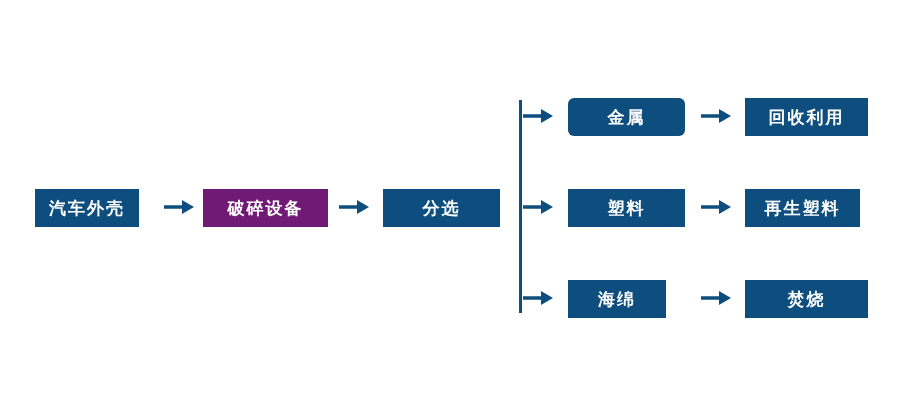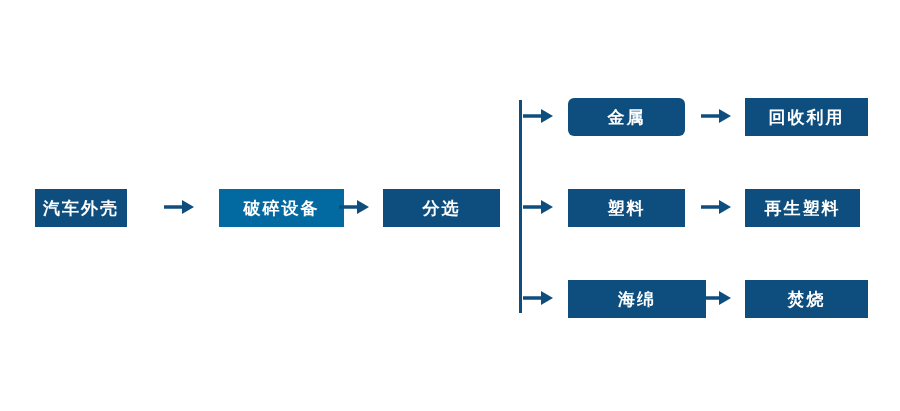--- a/index.html
+++ b/index.html
@@ -20,38 +20,38 @@
     display:flex;
     align-items:center;
     justify-content:center;
     color:#ffffff;
     font-size:17px;
     font-weight:bold;
     letter-spacing:2px;
     box-sizing:border-box;
   }
   .navy{background:#0e4e7e;}
-  .red{background:#0369a1;margin-left:16px;}
+  .red{background:#701a75;}
   .arrow{
     position:absolute;
     width:32px;
     height:18px;
   }
   .vline{
     position:absolute;
     width:3px;
     background:#0e4e7e;
   }
 </style>
 </head>
 <body>
 
 <div class="canvas">
 
-  <div class="box navy" style="left:35px;top:189px;width:92px;">
+  <div class="box navy" style="left:35px;top:189px;width:104px;">
     <span>汽车外壳</span>
   </div>
 
   <svg class="arrow" style="left:163px;top:198px;" viewBox="0 0 32 18">
     <line x1="1" y1="9" x2="22" y2="9" stroke="#0e4e7e" stroke-width="3.5"></line>
     <polygon points="19,2 31,9 19,16" fill="#0e4e7e"></polygon>
   </svg>
 
   <div class="box red" style="left:203px;top:189px;width:125px;">
     <span>破碎设备</span>
@@ -96,21 +96,21 @@
     <span>回收利用</span>
   </div>
   <svg class="arrow" style="left:700px;top:198px;" viewBox="0 0 32 18">
     <line x1="1" y1="9" x2="22" y2="9" stroke="#0e4e7e" stroke-width="3.5"></line>
     <polygon points="19,2 31,9 19,16" fill="#0e4e7e"></polygon>
   </svg>
   <div class="box navy" style="left:745px;top:189px;width:115px;">
     <span>再生塑料</span>
   </div>
 
-  <div class="box navy" style="left:568px;top:280px;width:138px;">
+  <div class="box navy" style="left:568px;top:280px;width:98px;">
     <span>海绵</span>
   </div>
   <svg class="arrow" style="left:700px;top:289px;" viewBox="0 0 32 18">
     <line x1="1" y1="9" x2="22" y2="9" stroke="#0e4e7e" stroke-width="3.5"></line>
     <polygon points="19,2 31,9 19,16" fill="#0e4e7e"></polygon>
   </svg>
   <div class="box navy" style="left:745px;top:280px;width:123px;align-items:center;">
     <span>焚烧</span>
   </div>
 

